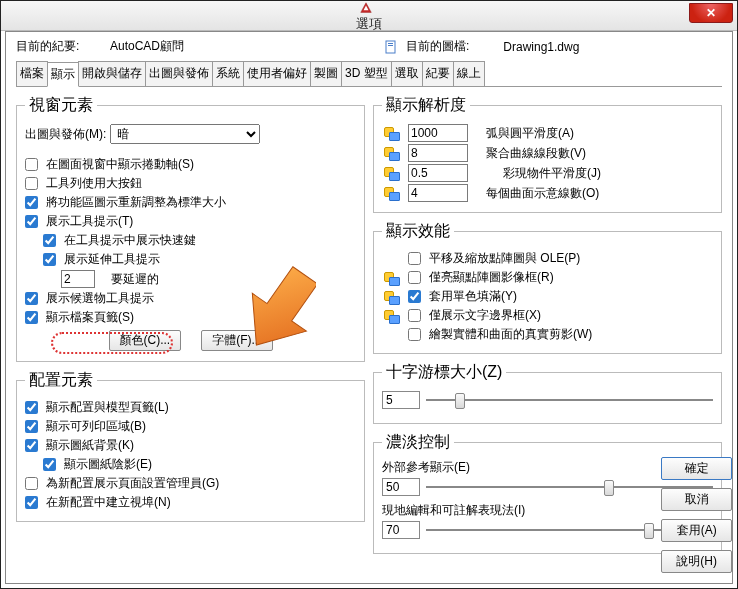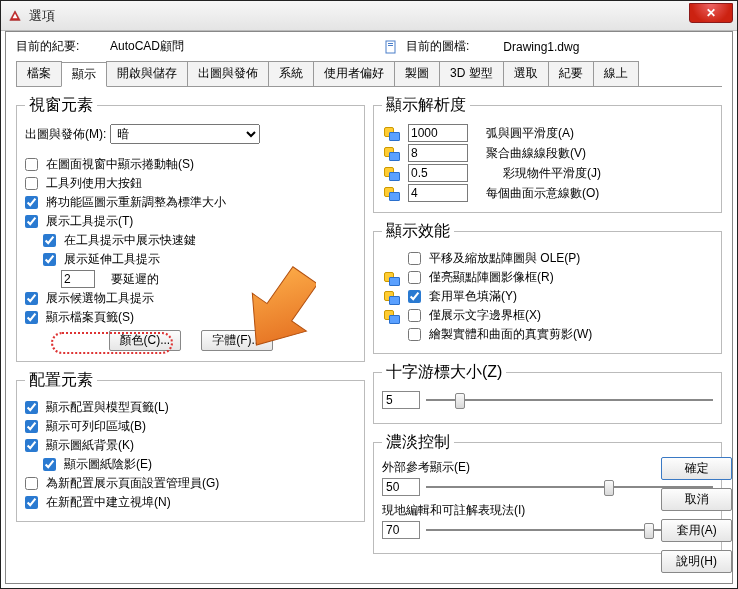--- a/index.html
+++ b/index.html
@@ -1,29 +1,29 @@
 <!DOCTYPE html>
 <html><head>
 <meta charset="utf-8">
 <style>
   * { box-sizing: border-box; }
   body { margin: 0; font-family: "Microsoft JhengHei", "PMingLiU", sans-serif; font-size: 12px; background: #000; }
   .window { position: relative; width: 738px; height: 589px; background: #fff; border: 1px solid #222; }
-  .titlebar { height: 30px; background: linear-gradient(#f7f7f7,#e4e4e4); border-bottom: 1px solid #bbb; display:flex; align-items:center; padding:0 6px; position:relative; }
+  .titlebar { height: 30px; background: linear-gradient(#f7f7f7,#e4e4e4); border-bottom: 1px solid #bbb; display:flex; align-items:center; padding:0 6px; position:relative;flex-direction:column; }
   .titlebar .app-icon { width:16px; height:16px; margin-right:6px; display:flex; align-items:center; justify-content:center; }
   .titlebar .app-icon svg { width:14px; height:14px; }
   .titlebar .title { font-size:13px; color:#222; }
   .close-btn { position:absolute; right:4px; top:2px; width:44px; height:20px; background: radial-gradient(circle at 50% 0%, #e66, #c21 70%); border:1px solid #8a1a1a; border-radius:0 0 3px 3px; display:flex; align-items:center; justify-content:center; color:#fff; font-weight:bold; font-size:12px; cursor:pointer; }
   .close-btn::before { content:"✕"; }
   .body { position:absolute; top:30px; left:4px; right:4px; bottom:4px; background:#fff; border:1px solid #888; padding:6px 10px 10px 10px; }
   .row-top { display:flex; align-items:center; gap:4px; margin-bottom:6px; font-size:12px; }
   .row-top .lbl1 { width:90px; }
   .row-top .val1 { width:270px; }
   .tabs { display:flex; border-bottom:1px solid #999; }
-  .tab { padding:3px 10px; border:1px solid #999; border-bottom:none; margin-right:-1px; background:#f3f3f3; cursor:pointer; font-size:12px; }
+  .tab { padding:3px 3px; border:1px solid #999; border-bottom:none; margin-right:-1px; background:#f3f3f3; cursor:pointer; font-size:12px; }
   .tab.active { background:#fff; position:relative; top:1px; border-bottom:1px solid #fff; z-index:2; }
   .panel { display:flex; gap:8px; padding-top:8px; }
   .col { flex:1; }
   fieldset { border:1px solid #bbb; margin:0 0 8px 0; padding:6px 8px 8px 8px; }
   legend { font-size:16px; padding:0 4px; }
   .line { display:flex; align-items:center; margin:2px 0; gap:4px; }
   .line label { font-size:12px; }
   .indent1 { margin-left:18px; }
   .indent2 { margin-left:36px; }
   input[type=checkbox] { margin:0 4px 0 0; width:13px; height:13px; accent-color:#2a7ad1; }

